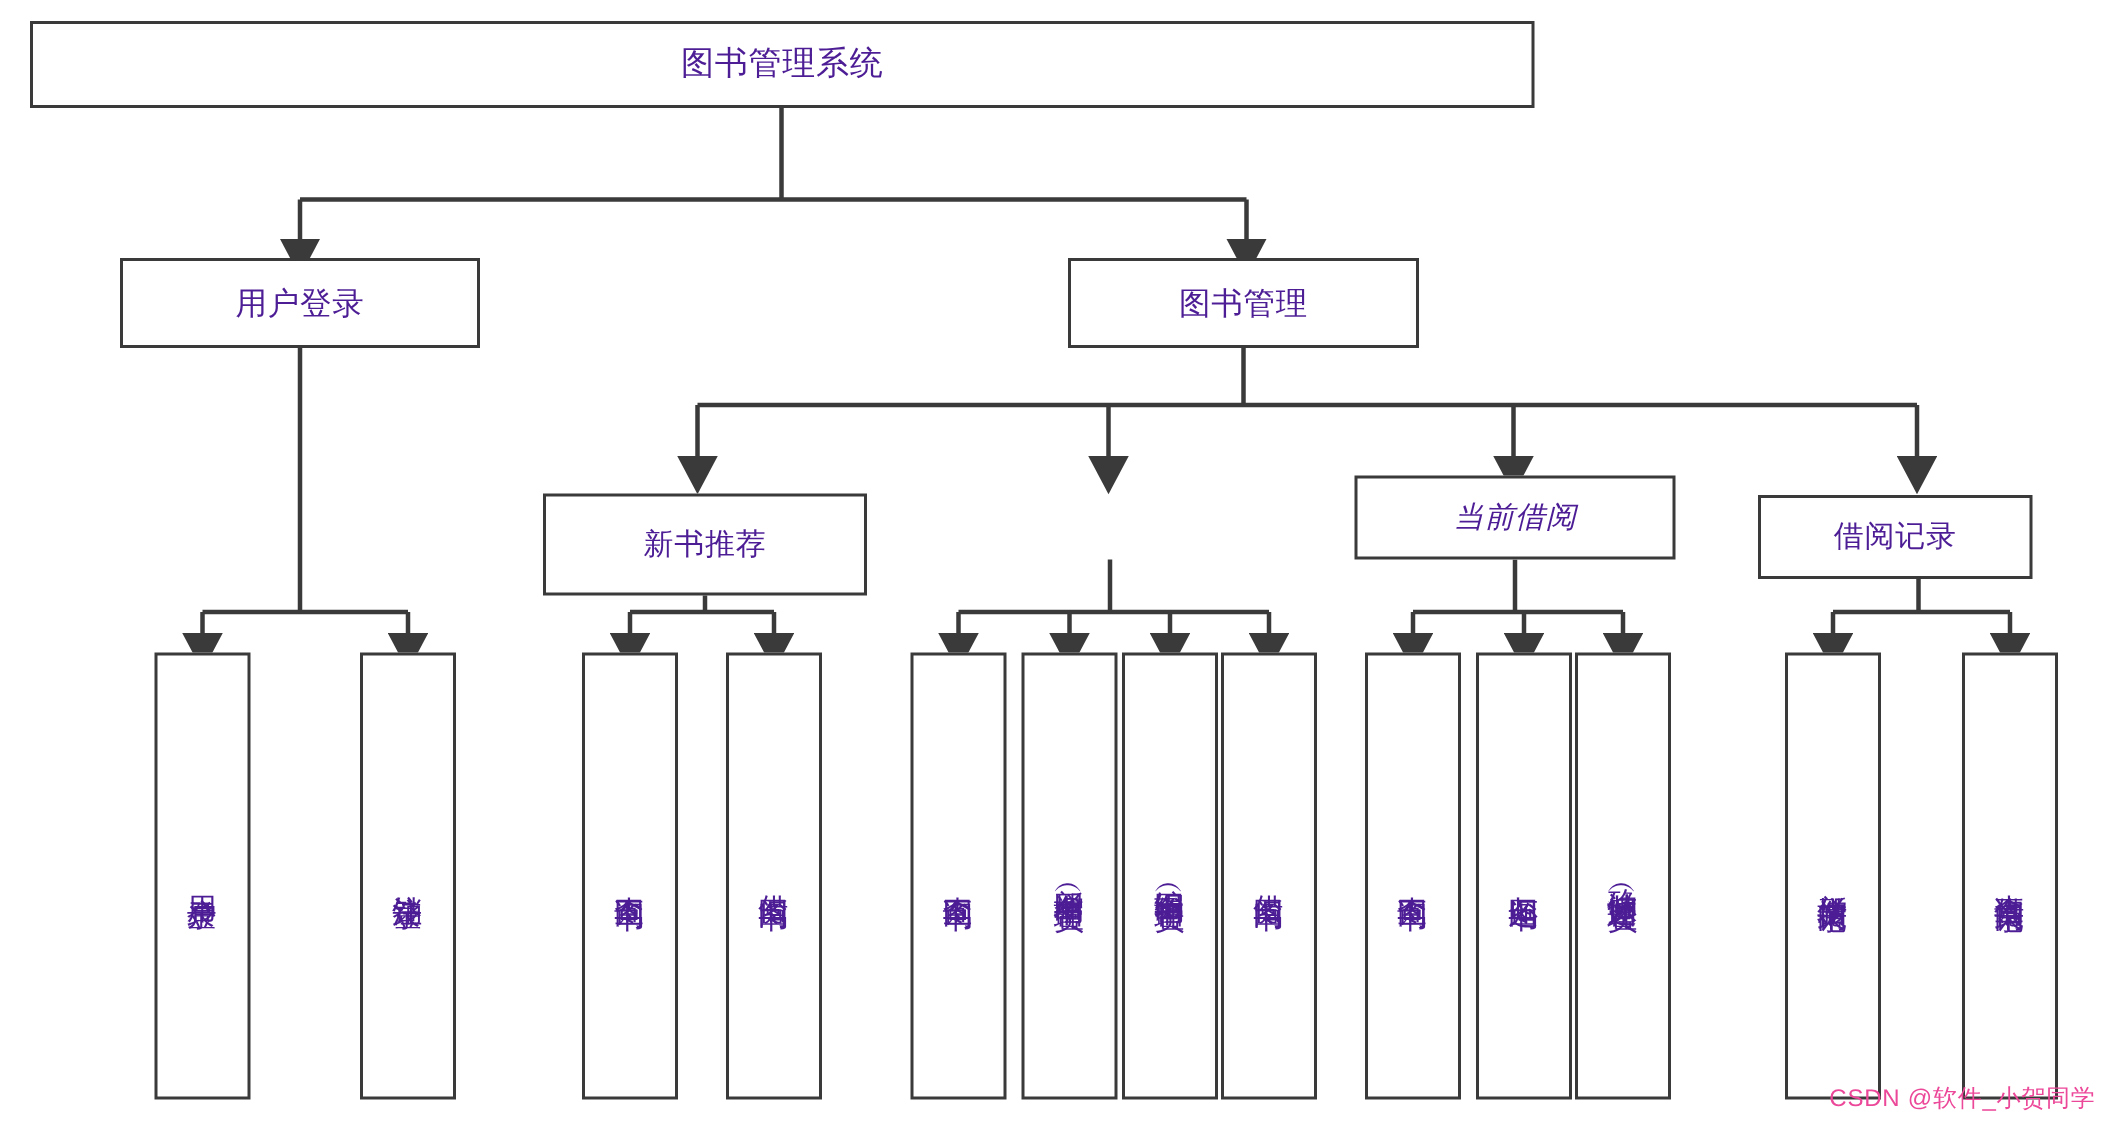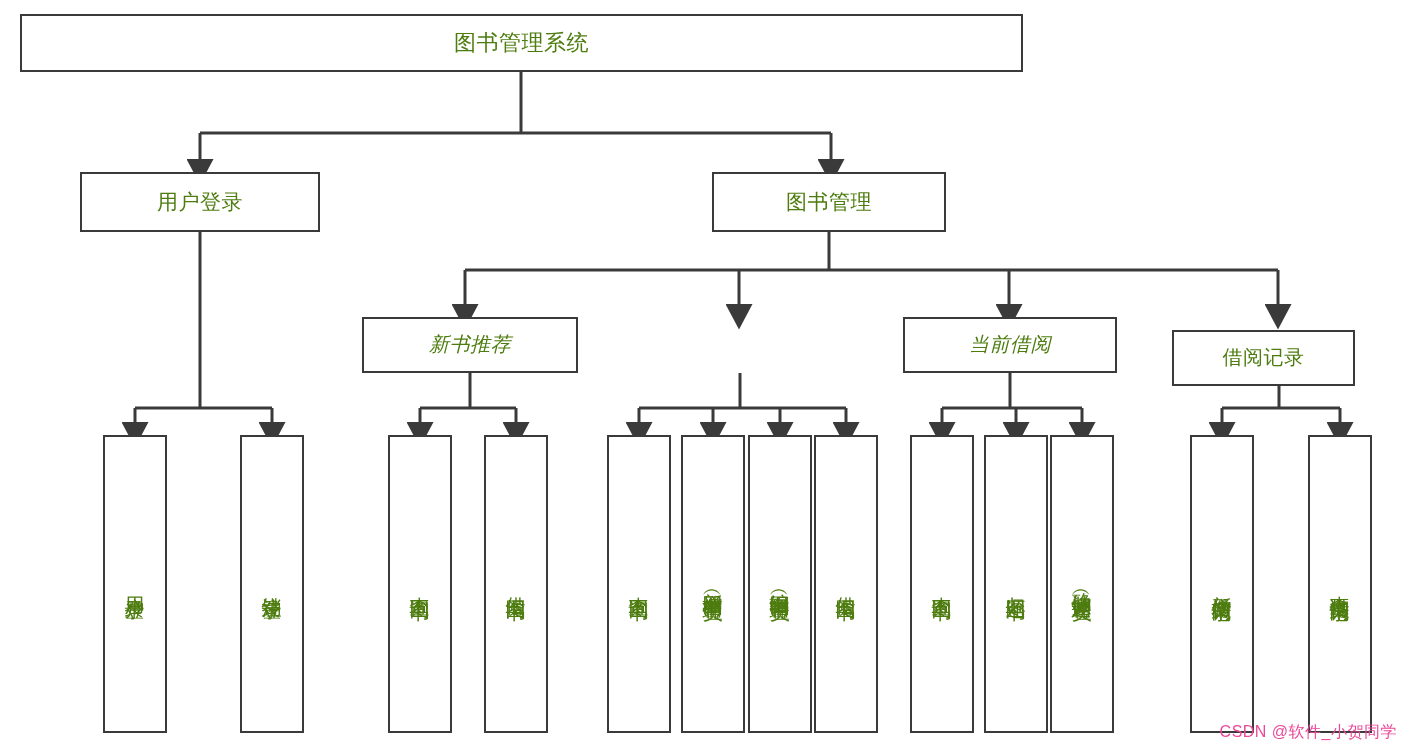--- a/index.html
+++ b/index.html
@@ -30,21 +30,21 @@
     position: absolute;
     box-sizing: border-box;
     background: #ffffff;
     border: 2.5px solid #3a3a3a;
     display: flex;
     align-items: center;
     justify-content: center;
     z-index: 3;
   }
   .node .label {
-    color: #4d7c0f;
+    color: #4c1d95;
     font-size: 21px;
     line-height: 1.18;
     letter-spacing: 0.5px;
     white-space: nowrap;
     text-align: center;
   }
   .node.vertical .label {
     writing-mode: vertical-rl;
     text-orientation: upright;
     font-size: 20px;
@@ -127,21 +127,21 @@
     <span class="label">图书管理系统</span>
   </div>
 
   <div class="node tier1" style="left:80px; top:172px; width:240px; height:60px;">
     <span class="label">用户登录</span>
   </div>
   <div class="node tier1" style="left:712px; top:172px; width:234px; height:60px;">
     <span class="label">图书管理</span>
   </div>
 
-  <div class="node tier2" style="left:362px; top:317px; width:216px; height:56px;font-style:italic;">
+  <div class="node tier2" style="left:362px; top:329px; width:216px; height:68px;">
     <span class="label">新书推荐</span>
   </div>
   <div class="node tier2" style="left:903px; top:317px; width:214px; height:56px;font-style:italic;">
     <span class="label">当前借阅</span>
   </div>
   <div class="node tier2" style="left:1172px; top:330px; width:183px; height:56px;">
     <span class="label">借阅记录</span>
   </div>
 
   <div class="node vertical" style="left:103px; top:435px; width:64px; height:298px;">

